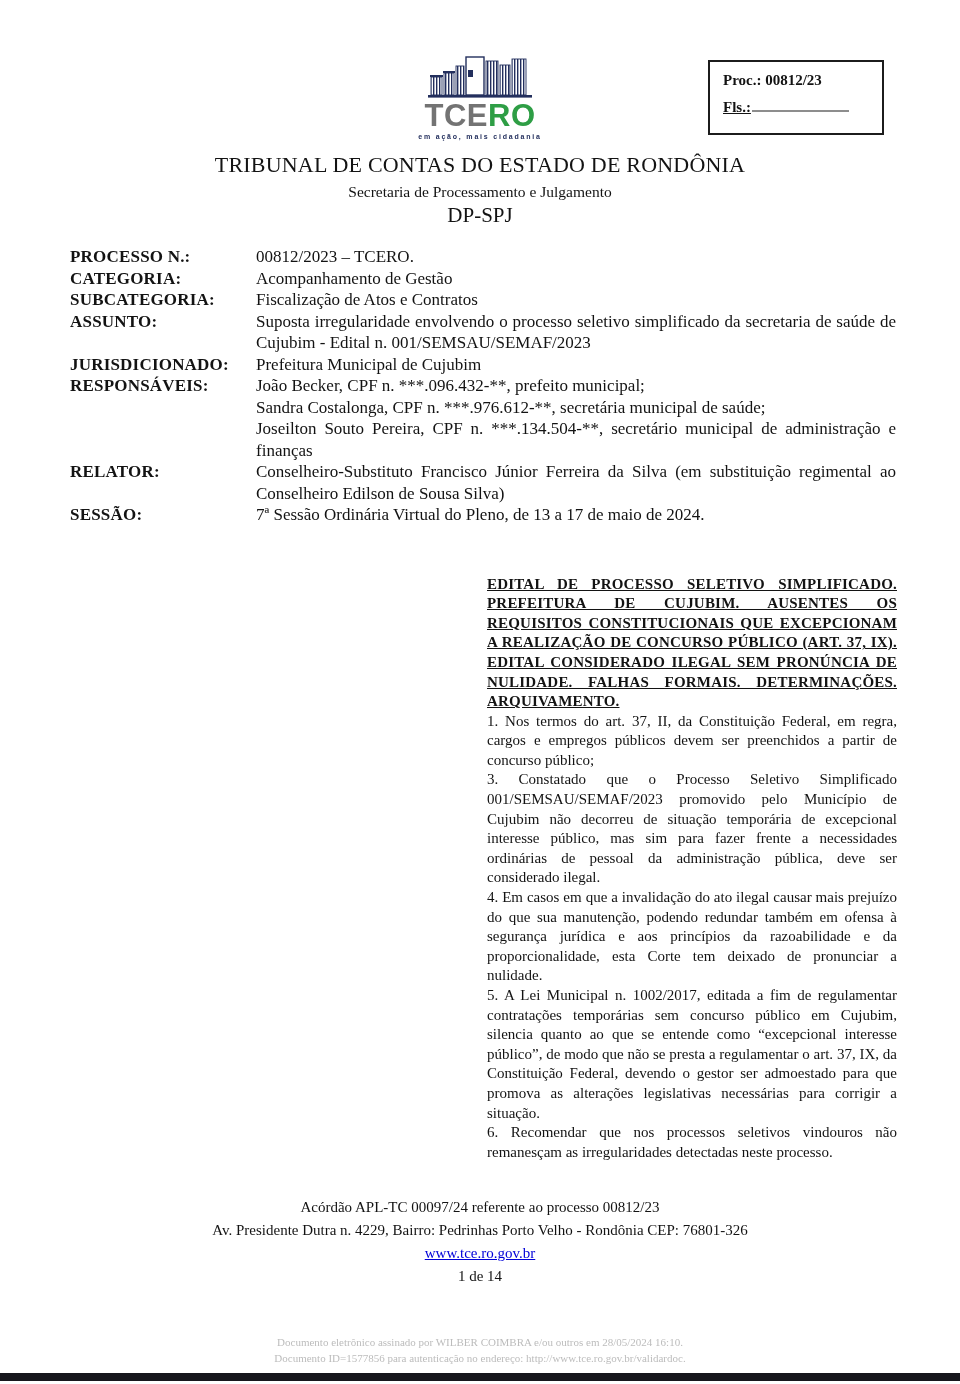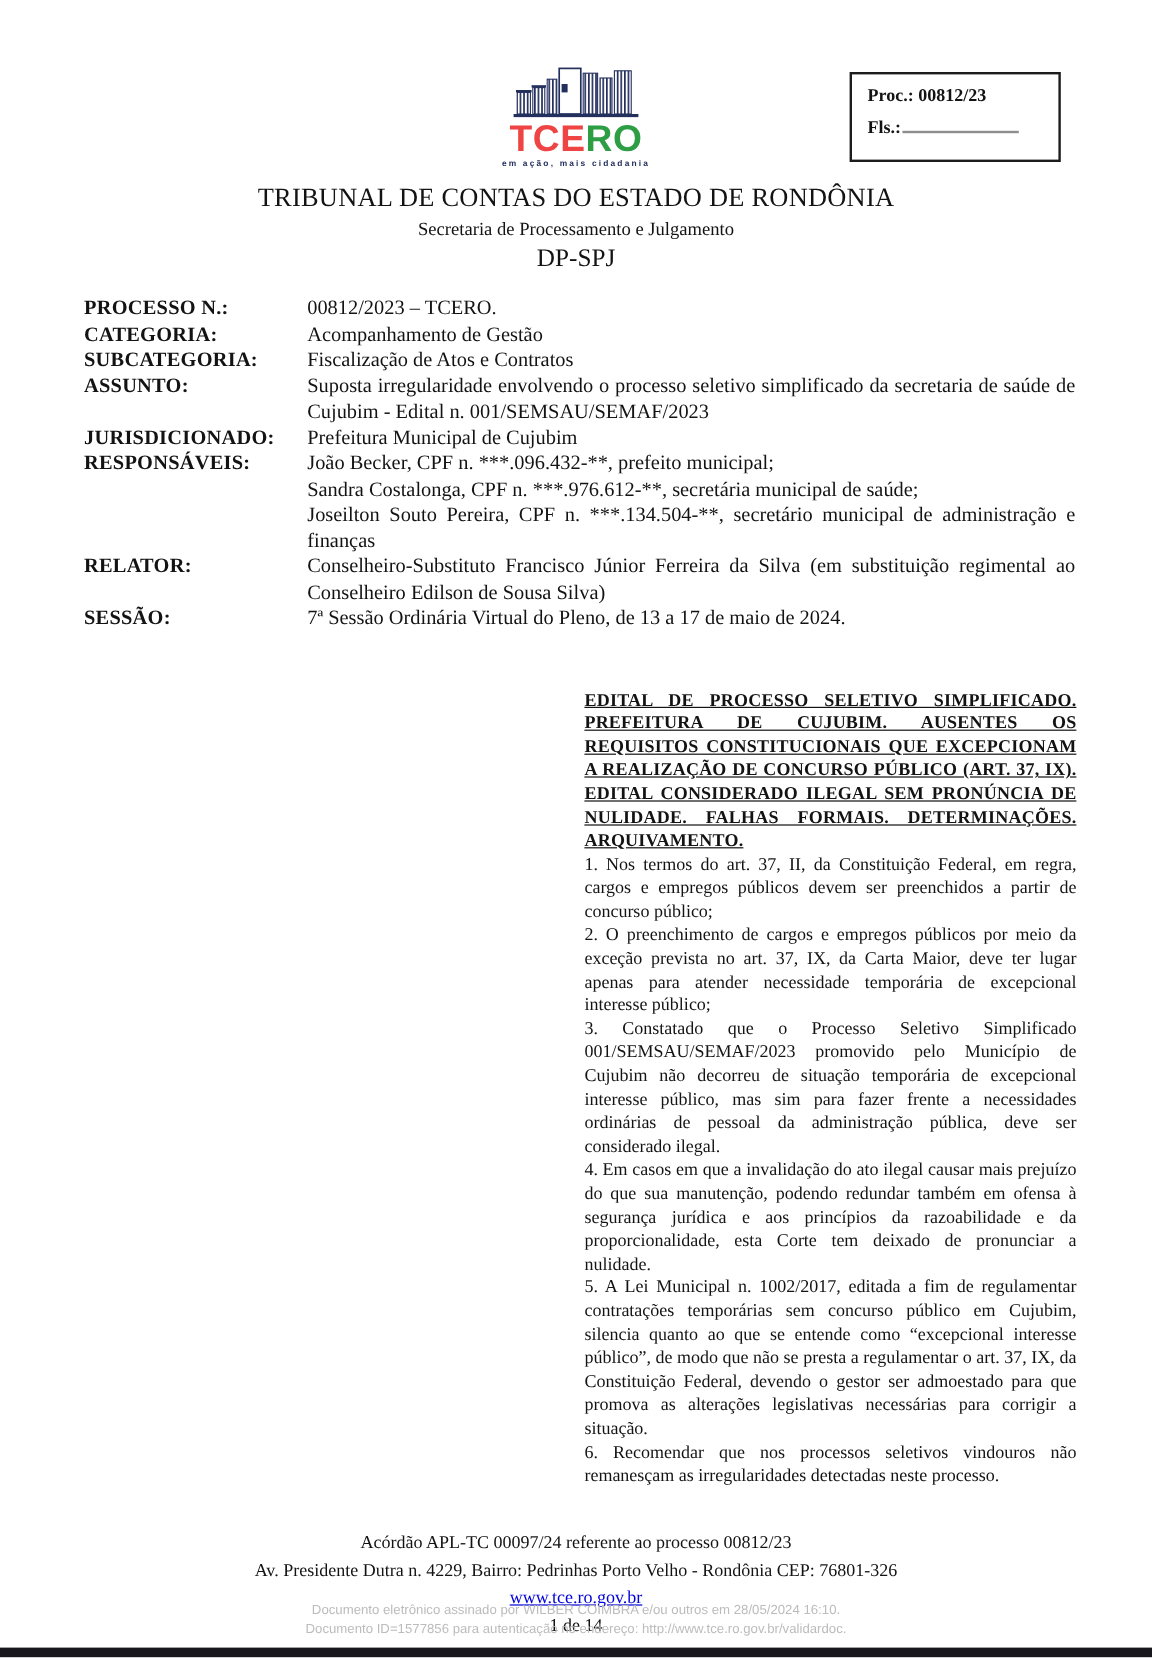--- a/index.html
+++ b/index.html
@@ -22,41 +22,41 @@
     left: 708px;
     width: 176px;
     height: 75px;
     border: 2px solid #1c1c1c;
     padding: 9px 13px;
     font-size: 15px;
     font-weight: bold;
     line-height: 1.2;
     margin-top: 32px;
   }
-  .fls-row { margin-top: 9px; }
+  .fls-row { margin-top: 9px; text-decoration: underline; }
   .fls-line {
     display: inline-block;
     width: 97px;
     height: 13px;
     border-bottom: 2px solid #8d8d8d;
     margin-left: 1px;
   }
 
   
   .logo-block { padding-top: 53px; text-align: center; }
   .logo-buildings { display: block; margin: 0 auto; }
   .logo-wordmark {
     font-family: "Liberation Sans", sans-serif;
     font-weight: bold;
     font-size: 31px;
     line-height: 1;
     letter-spacing: 0.5px;
     margin-top: 1px;
   }
-  .logo-tce { color: #ef4444; text-align: center; }
+  .logo-tce { color: #737373; text-align: center; }
   .logo-ro  { color: #2e9e45; }
   .logo-tagline {
     font-family: "Liberation Sans", sans-serif;
     font-size: 7px;
     letter-spacing: 1.8px;
     color: #232f5d;
     margin-top: 2px;
     font-weight: bold;
   }
 
@@ -91,21 +91,21 @@
   
   .footer { text-align: center; margin-top: 34px; font-size: 15px; line-height: 23px; }
   .website-link { color: #0000d8; text-decoration: underline; cursor: pointer; }
 
   
   .signature {
     position: absolute;
     left: 0; right: 0;
     top: 1334px;
     text-align: center;
-    font-family: Liberation Sans, sans-serif;
+    font-family: Liberation Serif, serif;
     font-size: 11px;
     line-height: 16px;
     color: #bcbcbc;
   }
 
   .bottom-bar {
     position: absolute;
     left: 0; right: 0;
     bottom: 3px;
     height: 8px;
@@ -188,21 +188,20 @@
     </div>
     <div class="meta-row">
       <div class="meta-label">SESSÃO:</div>
       <div class="meta-value">7ª Sessão Ordinária Virtual do Pleno, de 13 a 17 de maio de 2024.</div>
     </div>
   </div>
 
   <div class="ementa">
     <p class="ementa-headline">EDITAL DE PROCESSO SELETIVO SIMPLIFICADO. PREFEITURA DE CUJUBIM. AUSENTES OS REQUISITOS CONSTITUCIONAIS QUE EXCEPCIONAM A REALIZAÇÃO DE CONCURSO PÚBLICO (ART. 37, IX). EDITAL CONSIDERADO ILEGAL SEM PRONÚNCIA DE NULIDADE. FALHAS FORMAIS. DETERMINAÇÕES. ARQUIVAMENTO.</p>
     <p>1. Nos termos do art. 37, II, da Constituição Federal, em regra, cargos e empregos públicos devem ser preenchidos a partir de concurso público;</p>
-    <p>2. O preenchimento de cargos e empregos públicos por meio da exceção prevista no art. 37, IX, da Carta Maior, deve ter lugar apenas para atender necessidade temporária de excepcional interesse público;</p>
     <p>3. Constatado que o Processo Seletivo Simplificado 001/SEMSAU/SEMAF/2023 promovido pelo Município de Cujubim não decorreu de situação temporária de excepcional interesse público, mas sim para fazer frente a necessidades ordinárias de pessoal da administração pública, deve ser considerado ilegal.</p>
     <p>4. Em casos em que a invalidação do ato ilegal causar mais prejuízo do que sua manutenção, podendo redundar também em ofensa à segurança jurídica e aos princípios da razoabilidade e da proporcionalidade, esta Corte tem deixado de pronunciar a nulidade.</p>
     <p>5. A Lei Municipal n. 1002/2017, editada a fim de regulamentar contratações temporárias sem concurso público em Cujubim, silencia quanto ao que se entende como “excepcional interesse público”, de modo que não se presta a regulamentar o art. 37, IX, da Constituição Federal, devendo o gestor ser admoestado para que promova as alterações legislativas necessárias para corrigir a situação.</p>
     <p>6. Recomendar que nos processos seletivos vindouros não remanesçam as irregularidades detectadas neste processo.</p>
   </div>
 
   <div class="footer">
     <div>Acórdão APL-TC 00097/24 referente ao processo 00812/23</div>
     <div>Av. Presidente Dutra n. 4229, Bairro: Pedrinhas Porto Velho - Rondônia CEP: 76801-326</div>
     <div><a class="website-link">www.tce.ro.gov.br</a></div>

